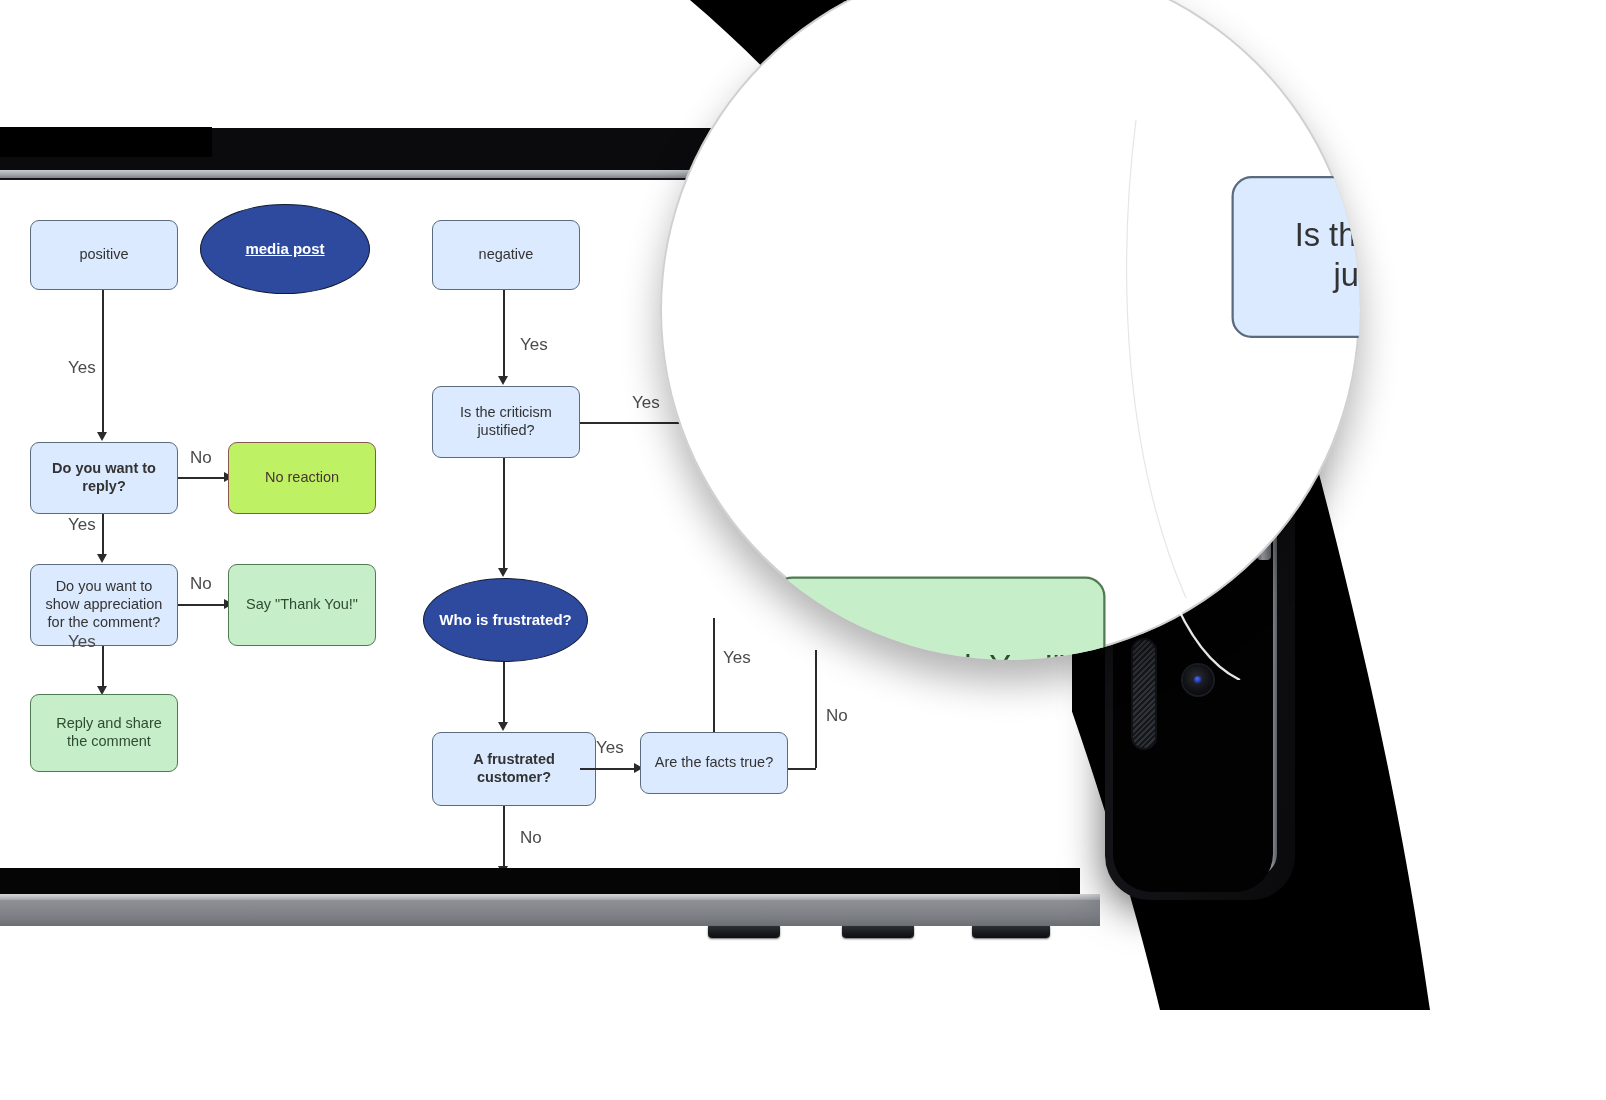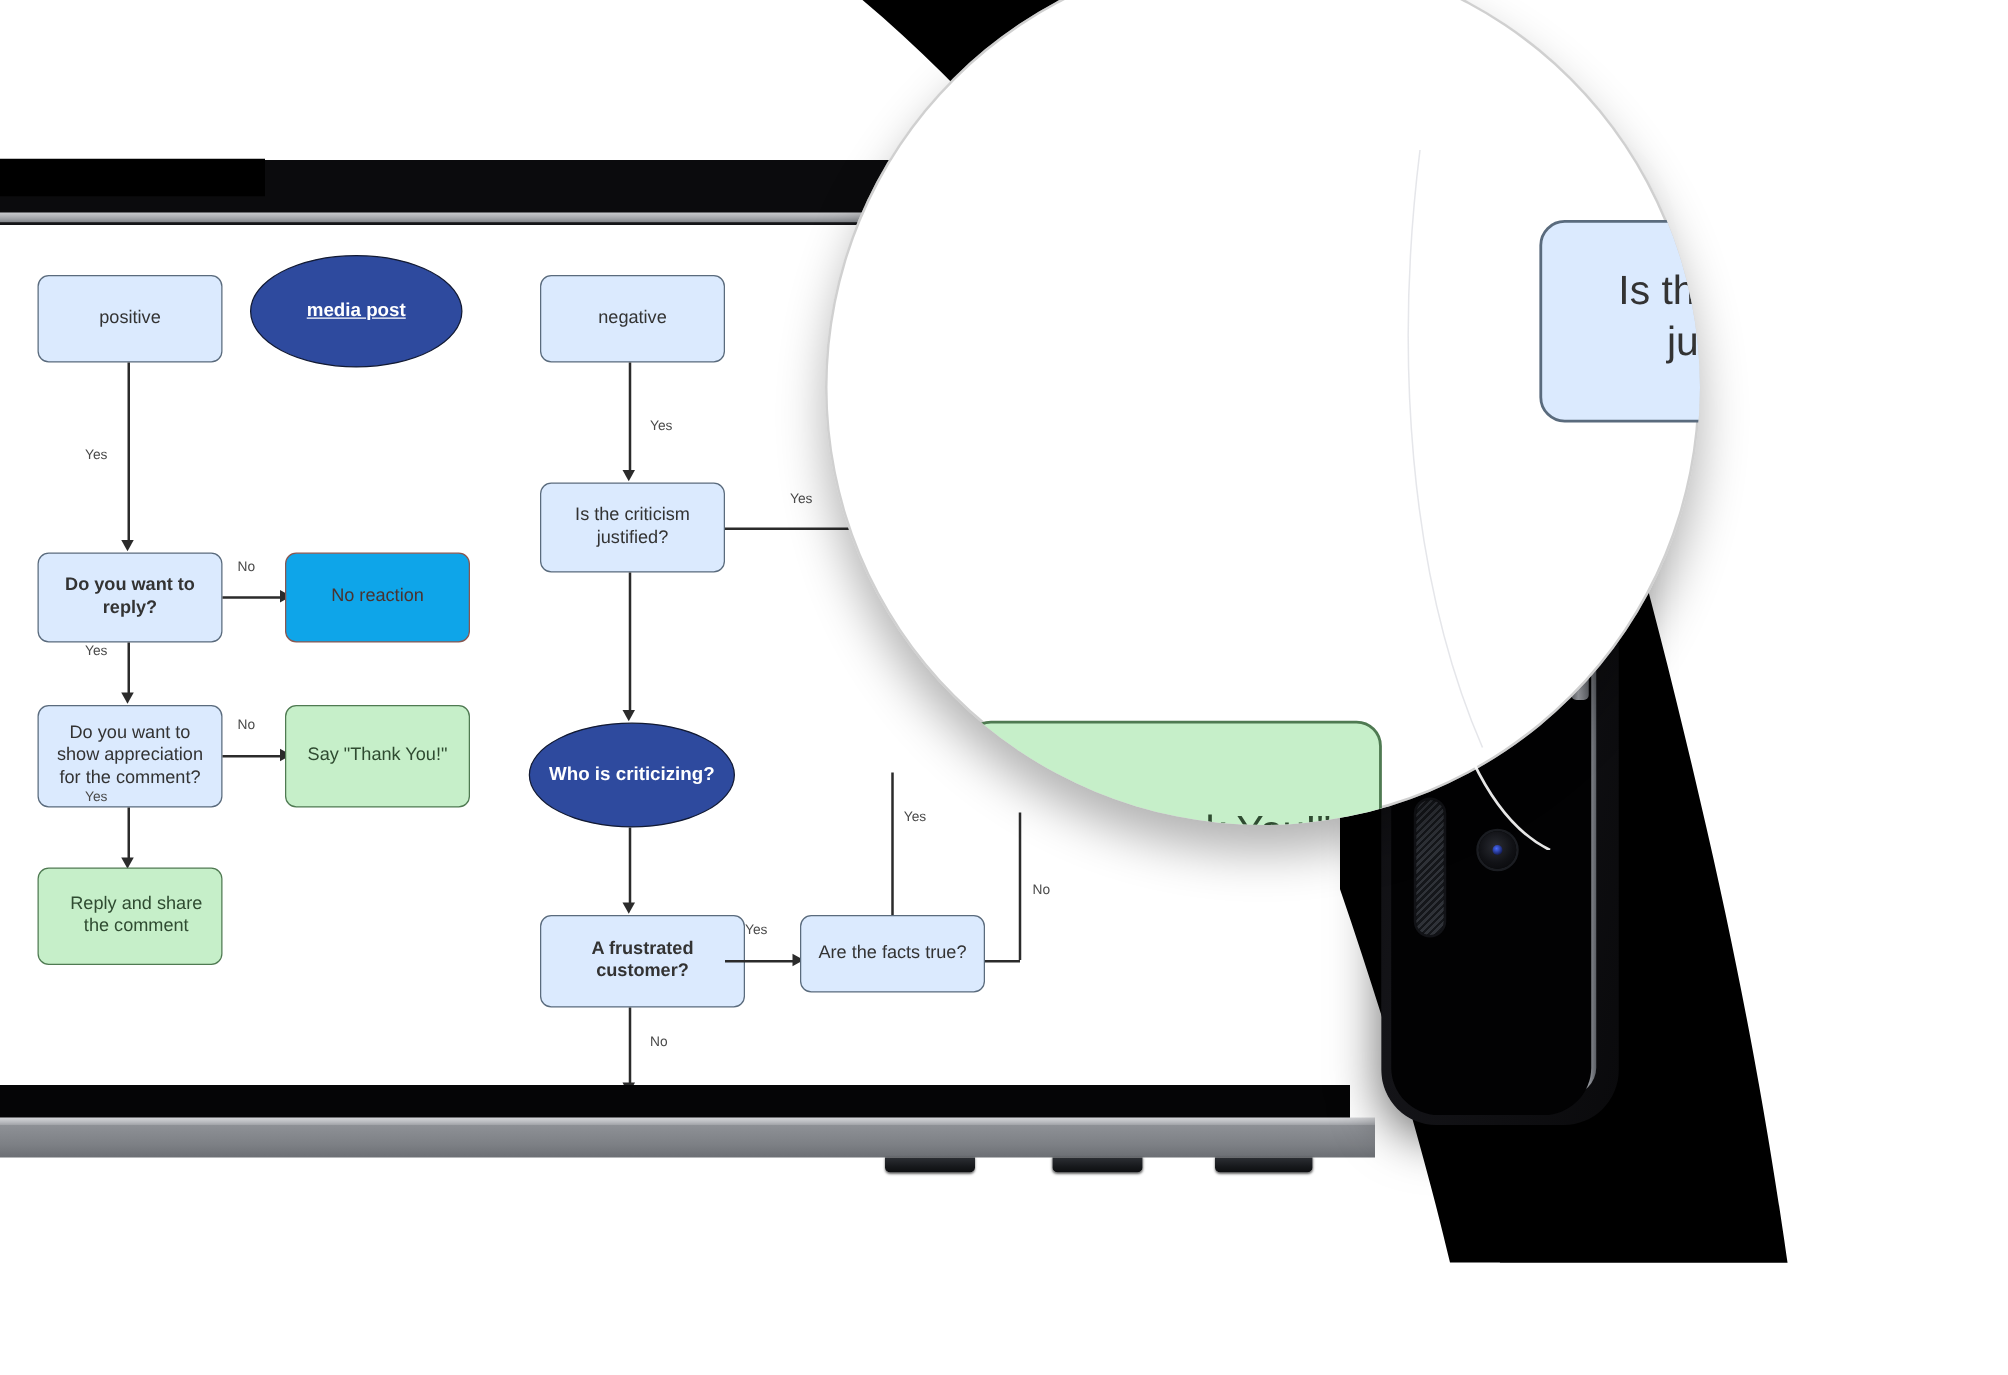--- a/index.html
+++ b/index.html
@@ -31,32 +31,32 @@
   #top-flap{position:absolute;left:0;top:127px;width:212px;height:30px;background:#000;z-index:3;}
 
   
   #chart{position:absolute;left:0;top:0;width:1104px;height:688px;}
 
   .node{position:absolute;box-sizing:border-box;display:flex;align-items:center;
         justify-content:center;text-align:center;line-height:1.22;
         font-size:14.5px;color:#333333;padding:4px 8px;}
   .n-blue{background:#dbeafe;border:1.4px solid #5a6b7d;border-radius:9px;}
   .n-green{background:#c6efc9;border:1.4px solid #4f7a52;border-radius:9px;color:#2f4b31;}
-  .n-red{background:#0ea5e9;border:1.4px solid #8a5750;border-radius:9px;color:#4a3330;}
+  .n-red{background:#bef264;border:1.4px solid #8a5750;border-radius:9px;color:#4a3330;}
   .n-ellipse{background:#2e4a9e;border:1.4px solid #121a33;border-radius:50%;
              color:#ffffff;font-weight:bold;font-size:15px;}
 
   .edge{position:absolute;background:#2b2b2b;}
   .edge.v{width:1.6px;}
   .edge.h{height:1.6px;}
   .arrow-d{position:absolute;width:0;height:0;border-left:5.5px solid transparent;
            border-right:5.5px solid transparent;border-top:9px solid #2b2b2b;}
   .arrow-r{position:absolute;width:0;height:0;border-top:5.5px solid transparent;
            border-bottom:5.5px solid transparent;border-left:9px solid #2b2b2b;}
-  .elabel{position:absolute;font-size:11px;color:#4a4a4a;white-space:nowrap;}
+  .elabel{position:absolute;font-size:17px;color:#4a4a4a;white-space:nowrap;}
 
   
   #magnifier{position:absolute;left:660px;top:-40px;width:700px;height:700px;z-index:6;}
   #mag-ring{position:absolute;left:0;top:0;width:700px;height:700px;border-radius:50%;
        background:#ffffff;overflow:hidden;
        box-shadow:0 22px 38px rgba(0,0,0,.30), 0 0 0 2px rgba(150,150,150,.45) inset;}
   #mag-inner{position:absolute;left:0;top:0;width:1104px;height:688px;
        transform:scale(2.25);transform-origin:0 0;}
   #mag-clip{position:absolute;left:0;top:0;width:700px;height:700px;overflow:hidden;border-radius:50%;}
 
@@ -166,21 +166,21 @@
         <span>Is the criticism justified?</span>
       </div>
 
       <div class="edge h" style="left:612px;top:242px;width:100px;"></div>
       <span class="elabel" style="left:664px;top:213px;">Yes</span>
 
       <div class="edge v" style="left:535px;top:278px;height:112px;"></div>
       <div class="arrow-d" style="left:530px;top:388px;"></div>
 
       <div class="node n-ellipse" style="left:455px;top:398px;width:165px;height:84px;">
-        <span>Who is criticizing?</span>
+        <span>Who is frustrated?</span>
       </div>
 
       <div class="edge v" style="left:535px;top:482px;height:62px;"></div>
       <div class="arrow-d" style="left:530px;top:542px;"></div>
 
       <div class="node n-blue" style="left:464px;top:552px;width:164px;height:74px;font-weight:bold;">
         <span>A frustrated customer?</span>
       </div>
 
       <div class="edge h" style="left:612px;top:588px;width:56px;"></div>

